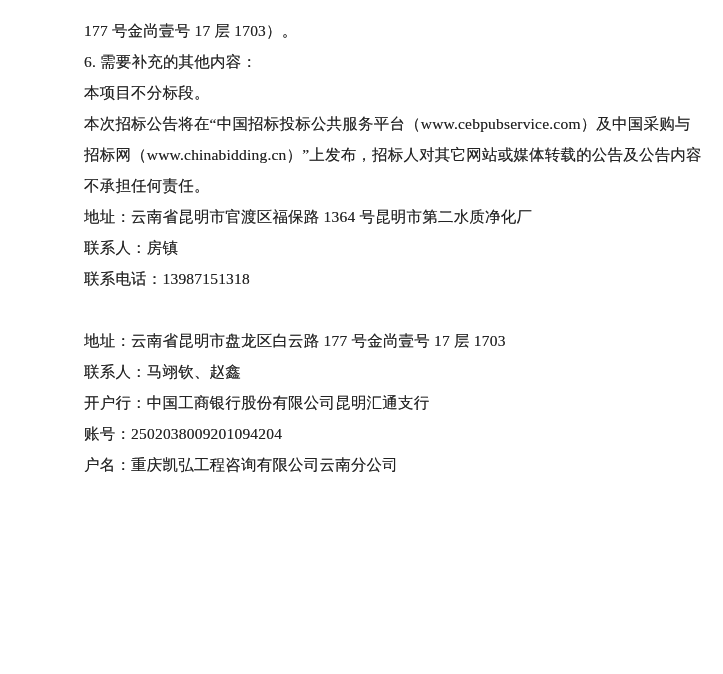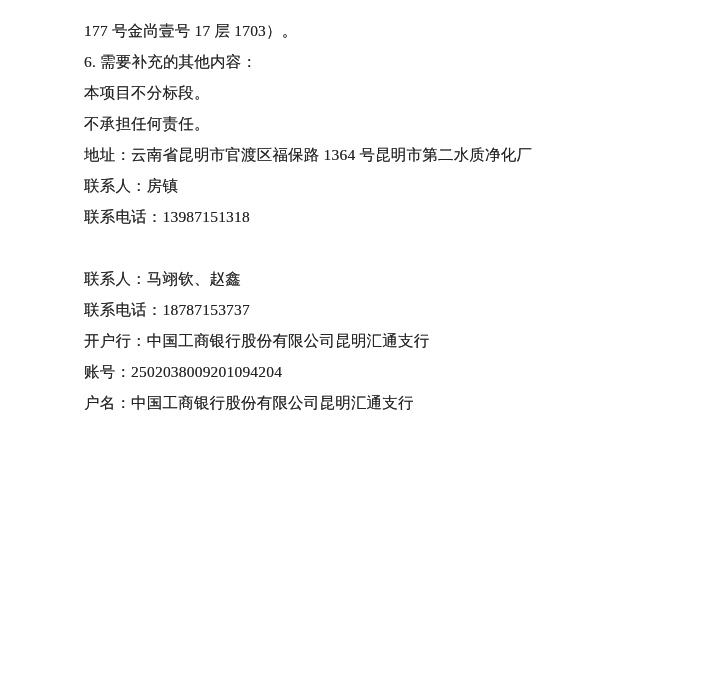--- a/index.html
+++ b/index.html
@@ -31,23 +31,25 @@
     height: 31px;
   }
 </style>
 </head>
 <body>
 
 <div class="page">
   <div class="line">177 号金尚壹号 17 层 1703）。</div>
   <div class="line">6. 需要补充的其他内容：</div>
   <div class="line">本项目不分标段。</div>
+  <div class="line">本次招标公告将在“中国招标投标公共服务平台（www.cebpubservice.com）及中国采购与</div>
+  <div class="line">招标网（www.chinabidding.cn）”上发布，招标人对其它网站或媒体转载的公告及公告内容</div>
   <div class="line">不承担任何责任。</div>
   <div class="line">地址：云南省昆明市官渡区福保路 1364 号昆明市第二水质净化厂</div>
   <div class="line">联系人：房镇</div>
   <div class="line">联系电话：13987151318</div>
   <div class="blank"></div>
+  <div class="line">地址：云南省昆明市盘龙区白云路 177 号金尚壹号 17 层 1703</div>
   <div class="line">联系人：马翊钦、赵鑫</div>
-  <div class="line">联系电话：18787153737</div>
   <div class="line">开户行：中国工商银行股份有限公司昆明汇通支行</div>
   <div class="line">账号：2502038009201094204</div>
-  <div class="line">户名：中国工商银行股份有限公司昆明汇通支行</div>
+  <div class="line">户名：重庆凯弘工程咨询有限公司云南分公司</div>
 </div>
 
 </body></html>

